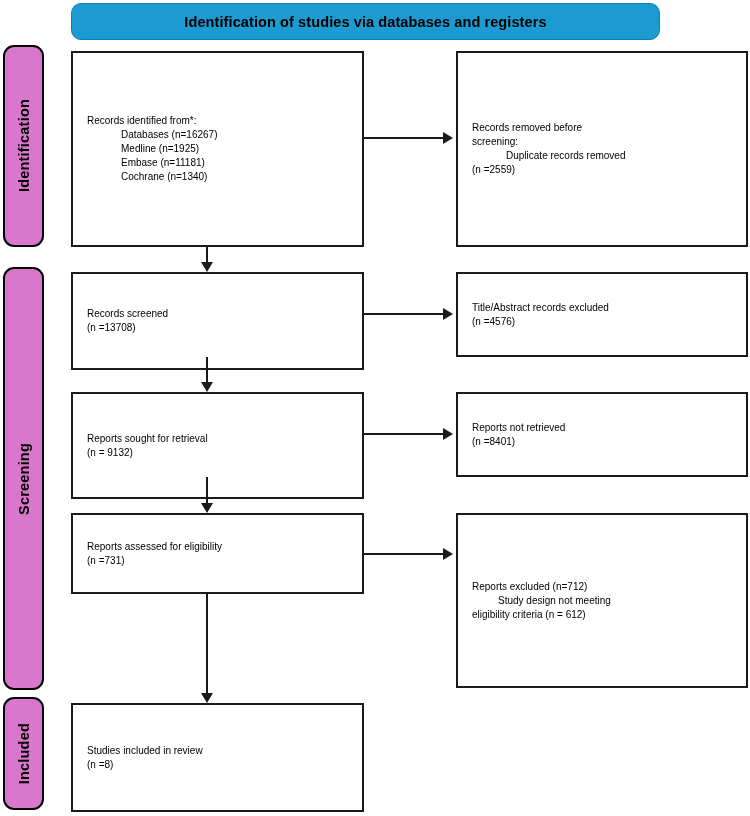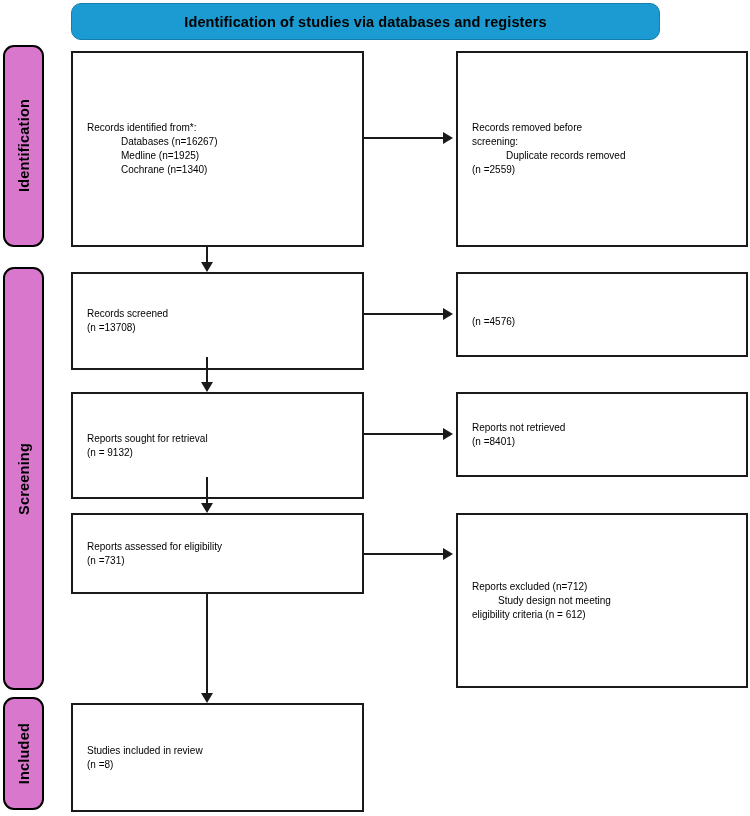--- a/index.html
+++ b/index.html
@@ -111,20 +111,21 @@
   </div>
   <div class="rail" id="rail-included">
     <span class="rail-label">Included</span>
   </div>
 
   <div class="fbox" id="box-identified">
     <div class="fbox-inner">
       <span>Records identified from*:</span>
       <span class="ind">Databases (n=16267)</span>
       <span class="ind">Medline (n=1925)</span>
+      <span class="ind">Embase (n=11181)</span>
       <span class="ind">Cochrane (n=1340)</span>
     </div>
   </div>
 
   <div class="fbox" id="box-removed">
     <div class="fbox-inner">
       <span>Records removed </span><span class="ital">before</span><br>
       <span class="ital">screening</span><span>:</span>
       <span class="ind">Duplicate records removed</span>
       <span>(n =2559)</span>
@@ -133,21 +134,21 @@
 
   <div class="fbox" id="box-screened">
     <div class="fbox-inner">
       <span>Records screened</span><br>
       <span>(n =13708)</span>
     </div>
   </div>
 
   <div class="fbox" id="box-title-excluded">
     <div class="fbox-inner">
-      <br>
+      <span>Title/Abstract records excluded</span><br>
       <span>(n =4576)</span>
     </div>
   </div>
 
   <div class="fbox" id="box-sought">
     <div class="fbox-inner">
       <span>Reports sought for retrieval</span><br>
       <span>(n = 9132)</span>
     </div>
   </div>

